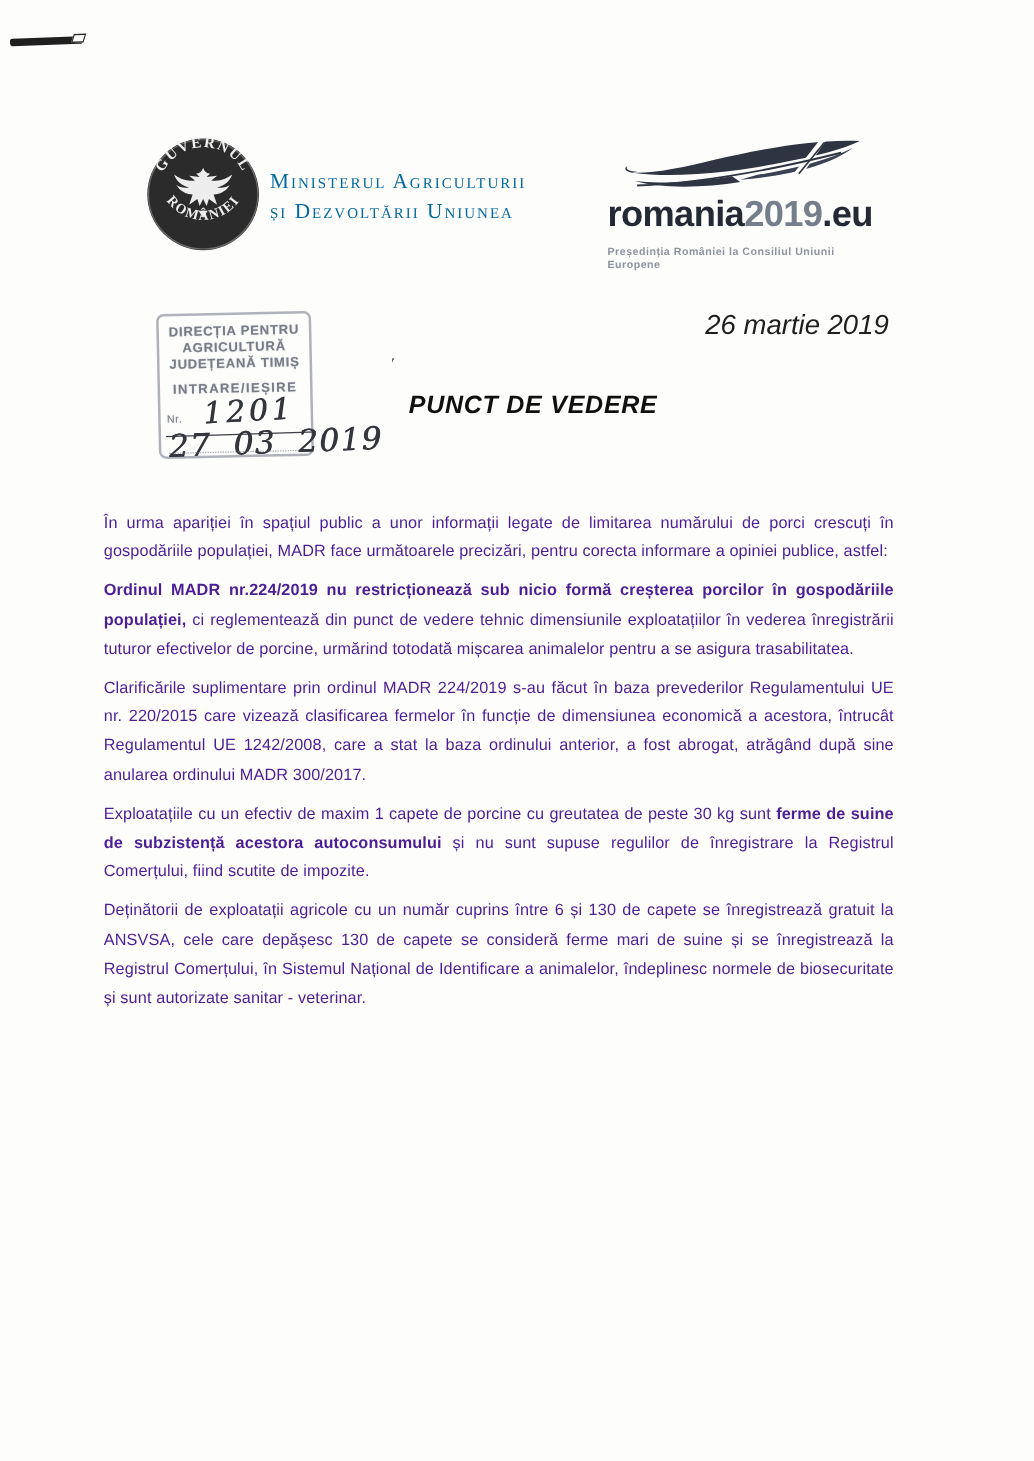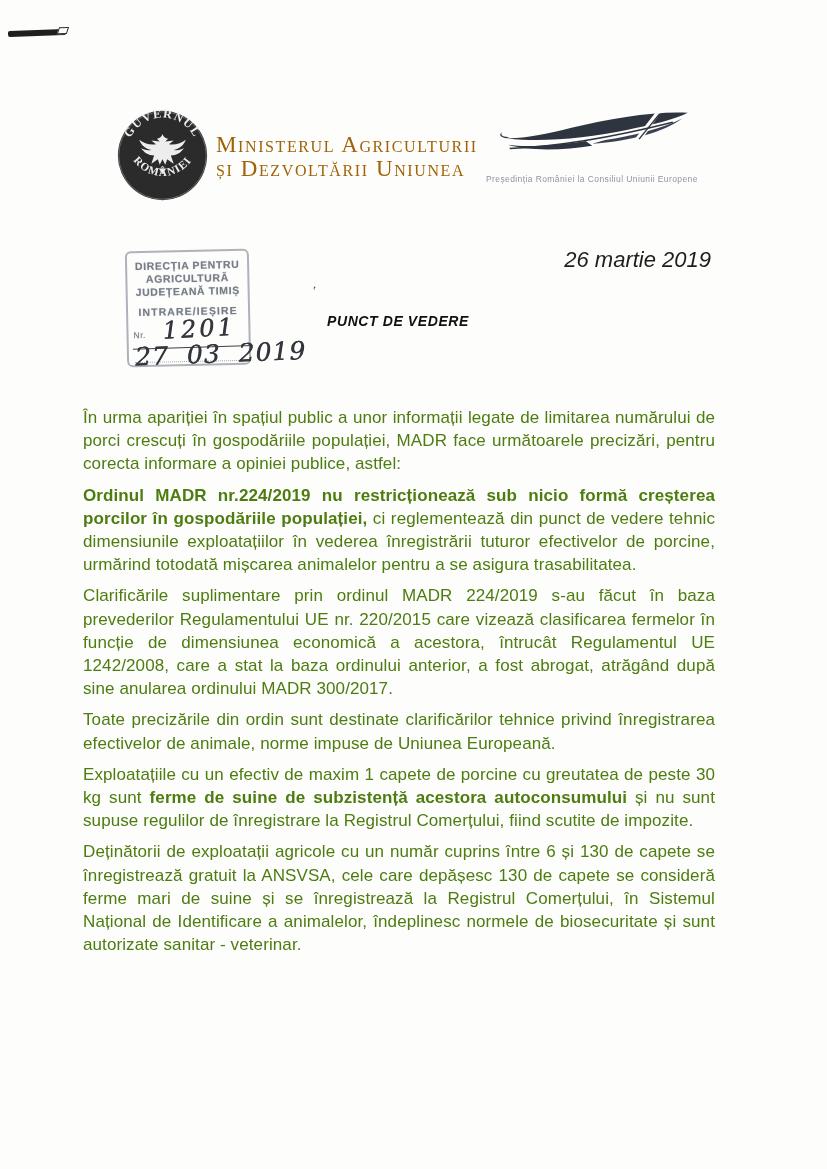--- a/index.html
+++ b/index.html
@@ -20,39 +20,39 @@
   }
   .scan-tick {
     position:absolute; left:312px; top:283px; color:#4a4a4a; font-size:13px;
     transform:rotate(18deg); letter-spacing:-2px;
   }
   
   .seal { position:absolute; left:116px; top:108px; width:93px; height:95px; }
   .ministry {
     position:absolute; left:216px; top:133px; width:270px;
     font-family:"Liberation Serif", serif; font-variant:small-caps;
-    color:#a16207; line-height:24px; letter-spacing:1.6px; font-size:23px;
+    color:#0369a1; line-height:24px; letter-spacing:1.6px; font-size:17px;
   }
   .presidency { position:absolute; left:486px; top:110px; width:222px; }
   .swoosh { display:block; margin-left:10px; }
   .wordmark {
     font-family:"Liberation Sans", sans-serif; font-weight:bold;
     font-size:29px; letter-spacing:-0.5px; color:#242a33; line-height:30px;
     margin-top:2px;
   }
   .wordmark .year { color:#767d8b; font-weight:600; }
-  .tagline { font-size:8.5px; color:#8e949e; letter-spacing:0.4px; margin-top:19px; }
+  .tagline { font-size:8.5px; color:#8e949e; letter-spacing:0.4px; margin-top:9px;font-weight:bold; }
   
   .doc-date {
     position:absolute; top:247px; right:116px;
     font-style:italic; font-size:22px; color:#1e1e1e;
   }
   .doc-title {
     position:absolute; left:327px; top:313px;
-    font-weight:bold; font-style:italic; font-size:14px;
+    font-weight:bold; font-style:italic; font-size:20px;
     letter-spacing:0.6px; color:#101010;
   }
   
   .stamp {
     position:absolute; left:126px; top:250px; width:124px; height:116px;
     border:2.5px solid rgba(112,117,130,0.55); border-radius:6px;
     transform:rotate(-1.2deg);
     color:rgba(104,110,122,0.82);
     text-shadow:0 0 1px rgba(104,110,122,0.5);
     padding-top:7px; text-align:center;
@@ -76,22 +76,22 @@
     transform:rotate(-2deg); text-shadow:0.5px 0 0 #33363c;
   }
   .hand-date {
     position:absolute; left:6px; top:88px; font-size:25px; letter-spacing:1px;
     white-space:nowrap; transform:rotate(-1deg); text-shadow:0.5px 0 0 #33363c;
     word-spacing:9px;
   }
   
   .doc-body { position:absolute; left:83px; top:406px; width:632px; }
   .para {
-    text-align:justify; font-size:17px; line-height:23.2px;
-    color:#4d7c0f; margin-bottom:8px;
+    text-align:justify; font-size:13px; line-height:23.2px;
+    color:#4c1d95; margin-bottom:8px;
     letter-spacing:0.1px;
   }
   .para .bi { font-weight:bold; }
 </style>
 </head>
 <body>
 
 <div class="page">
 
   <div class="scan-dash"></div>
@@ -126,20 +126,21 @@
   <div class="presidency">
     <svg class="swoosh" viewBox="0 0 210 48" width="198" height="45">
       <path d="M204 3 C170 1 122 9 80 19 C52 26 26 31 10 30 C46 35 96 30 140 21 C166 16 190 10 204 3 Z" fill="#2e3440"></path>
       <path d="M198 9 C178 19 148 27 116 32 L102 36 C142 33 178 24 198 9 Z" fill="#3a4150"></path>
       <path d="M95 33 C62 38 30 40 12 37 C34 44 72 43 102 38 Z" fill="#2e3440"></path>
       <path d="M148 30 L170 2 L175 3 L156 30 Z" fill="#fdfdfc"></path>
       <path d="M152 31 L174 4" stroke="#2e3440" stroke-width="1.4" fill="none"></path>
       <path d="M14 41 C64 39 124 29 188 13" stroke="#2e3440" stroke-width="1.6" fill="none"></path>
       <path d="M10 30 C4 29 2 26 6 24 C3 27 8 29 14 29 Z" fill="#2e3440"></path>
     </svg>
+    <div class="wordmark"><span>romania</span><span class="year">2019</span><span>.eu</span></div>
     <div class="tagline">Președinția României la Consiliul Uniunii Europene</div>
   </div>
 
   <div class="doc-date">26 martie 2019</div>
 
   <div class="stamp">
     <div>
         <div class="stamp-line">DIRECȚIA PENTRU</div>
         <div class="stamp-line">AGRICULTURĂ</div>
         <div class="stamp-line">JUDEȚEANĂ TIMIȘ</div>
@@ -151,18 +152,17 @@
     <div class="hand hand-date">27 03 2019</div>
     <div class="stamp-dots"></div>
   </div>
 
   <div class="doc-title">PUNCT DE VEDERE</div>
 
   <main class="doc-body">
       <p class="para"><span>În urma apariției în spațiul public a unor informații legate de limitarea numărului de porci crescuți în gospodăriile populației, MADR face următoarele precizări, pentru corecta informare a opiniei publice, astfel:</span></p>
       <p class="para"><span class="bi">Ordinul MADR nr.224/2019 nu restricționează sub nicio formă creșterea porcilor în gospodăriile populației,</span><span> ci reglementează din punct de vedere tehnic dimensiunile exploatațiilor în vederea înregistrării tuturor efectivelor de porcine, urmărind totodată mișcarea animalelor pentru a se asigura trasabilitatea.</span></p>
       <p class="para"><span>Clarificările suplimentare prin ordinul MADR 224/2019 s-au făcut în baza prevederilor Regulamentului UE nr. 220/2015 care vizează clasificarea fermelor în funcție de dimensiunea economică a acestora, întrucât Regulamentul UE 1242/2008, care a stat la baza ordinului anterior, a fost abrogat, atrăgând după sine anularea ordinului MADR 300/2017.</span></p>
-      <p class="para"><span>Toate precizările din ordin sunt destinate clarificărilor tehnice privind înregistrarea efectivelor de animale, norme impuse de Uniunea Europeană.</span></p>
       <p class="para"><span>Exploatațiile cu un efectiv de maxim 1 capete de porcine cu greutatea de peste 30 kg sunt </span><span class="bi">ferme de suine de subzistență acestora autoconsumului</span><span> și nu sunt supuse regulilor de înregistrare la Registrul Comerțului, fiind scutite de impozite.</span></p>
       <p class="para"><span>Deținătorii de exploatații agricole cu un număr cuprins între 6 și 130 de capete se înregistrează gratuit la ANSVSA, cele care depășesc 130 de capete se consideră ferme mari de suine și se înregistrează la Registrul Comerțului, în Sistemul Național de Identificare a animalelor, îndeplinesc normele de biosecuritate și sunt autorizate sanitar - veterinar.</span></p>
     </main>
 
 </div>
 
 </body></html>

